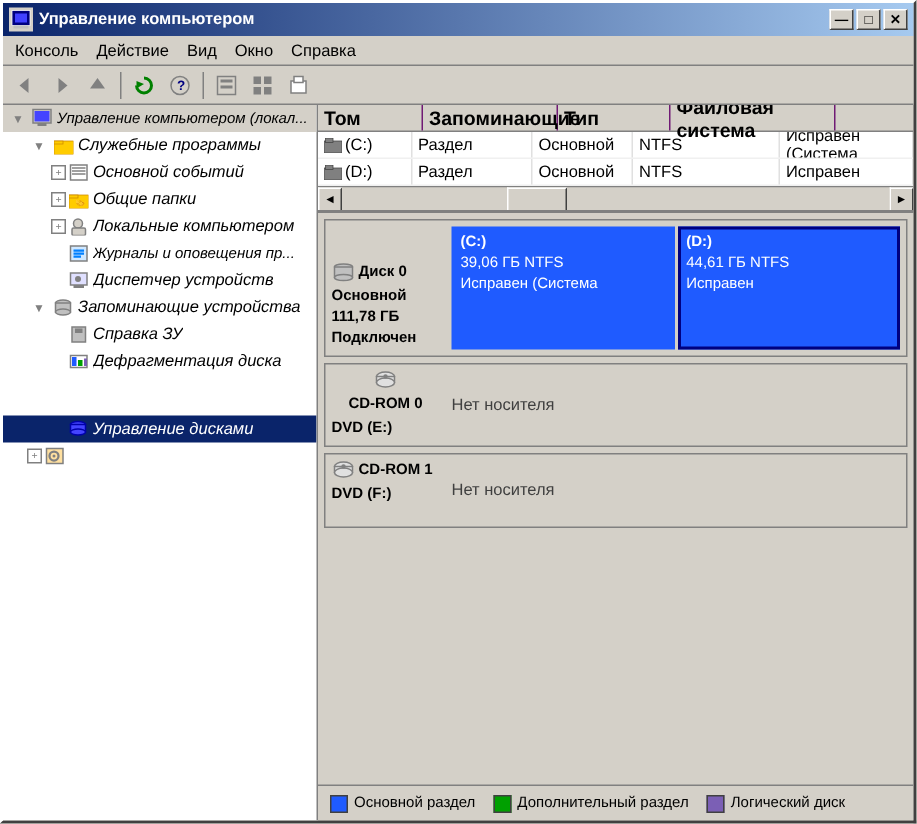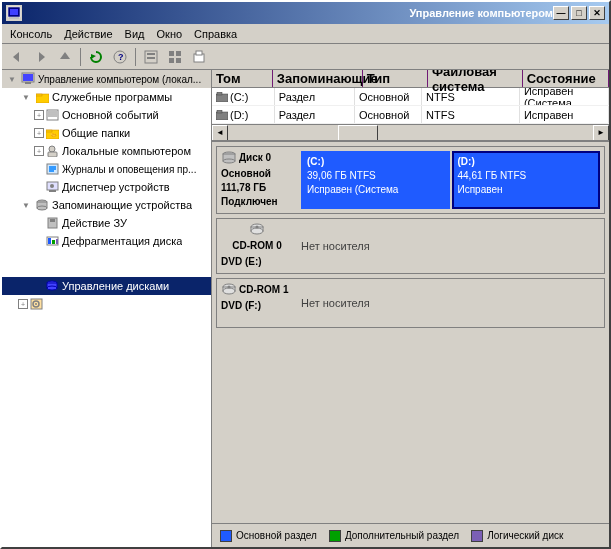--- a/index.html
+++ b/index.html
@@ -20,21 +20,20 @@
     .title-bar {
       background: linear-gradient(to right, #0a246a, #a6caf0);
       height: 22px;
       display: flex;
       align-items: center;
       padding: 0 4px;
       color: white;
       font-weight: bold;
       font-size: 11px;
       flex-shrink: 0;
-      text-align: right;
     }
 
     .title-bar-icon {
       width: 16px;
       height: 16px;
       margin-right: 4px;
       background: #d4d0c8;
       display: flex;
       align-items: center;
       justify-content: center;
@@ -154,20 +153,21 @@
       display: flex;
       align-items: center;
       justify-content: center;
       font-size: 11px;
     }
 
     .tree-label {
       font-size: 11px;
       overflow: hidden;
       text-overflow: ellipsis;
+      font-style: italic;
     }
 
     .tree-indent-1 { padding-left: 16px; }
     .tree-indent-2 { padding-left: 32px; }
 
     .right-panel {
       flex: 1;
       display: flex;
       flex-direction: column;
       overflow: hidden;
@@ -527,21 +527,21 @@
       </div>
 
       <div class="tree-item tree-indent-2">
         <div class="tree-expand" style="width:10px;"></div>
         <div class="tree-icon">
           <svg width="13" height="12" viewBox="0 0 13 12">
               <rect x="2" y="1" width="9" height="10" fill="#c0c0c0" stroke="#808080"></rect>
               <rect x="4" y="2" width="5" height="3" fill="#808080"></rect>
             </svg>
         </div>
-        <span class="tree-label">Действие ЗУ</span>
+        <span class="tree-label">Справка ЗУ</span>
       </div>
 
       <div class="tree-item tree-indent-2">
         <div class="tree-expand" style="width:10px;"></div>
         <div class="tree-icon">
           <svg width="13" height="12" viewBox="0 0 13 12">
               <rect x="1" y="2" width="11" height="8" fill="white" stroke="#808080"></rect>
               <rect x="2" y="3" width="3" height="6" fill="#1f5bff"></rect>
               <rect x="6" y="5" width="3" height="4" fill="#00a000"></rect>
               <rect x="10" y="4" width="2" height="5" fill="#7b5fb5"></rect>
@@ -576,21 +576,20 @@
 
     <div class="right-panel">
 
       <div class="top-table">
 
         <div class="table-header">
           <div class="th" style="width:70px;">Том</div>
           <div class="th" style="width:90px;">Запоминающие</div>
           <div class="th" style="width:75px;">Тип</div>
           <div class="th" style="width:110px;">Файловая система</div>
-          <div class="th" style="width:100px;">Состояние</div>
         </div>
 
         <div class="table-scroll-area" style="max-height:60px;">
           <div class="table-row" style="background:white;">
             <div class="td" style="width:70px;">
               <svg width="12" height="10" viewBox="0 0 12 10" style="margin-right:2px;">
                   <rect x="0" y="2" width="12" height="8" fill="#808080" stroke="#404040" stroke-width="0.5"></rect>
                   <rect x="1" y="0" width="5" height="3" fill="#808080" stroke="#404040" stroke-width="0.5"></rect>
                 </svg>
               <span>(C:)</span>
@@ -621,21 +620,21 @@
             <div class="scroll-thumb"></div>
           </div>
           <div class="scroll-arrow">►</div>
         </div>
       </div>
 
       <div class="bottom-disk-panel">
 
         <div class="disk-item">
           <div class="disk-info">
-            <div style="display:flex; align-items:flex-start; gap:2px; margin-bottom:2px;">
+            <div style="display:flex; align-items:flex-start; gap:2px; margin-bottom:2px;margin-top:24px;">
               <svg width="16" height="14" viewBox="0 0 16 14">
                   <ellipse cx="8" cy="3" rx="6" ry="2" fill="#c0c0c0" stroke="#808080"></ellipse>
                   <rect x="2" y="3" width="12" height="7" fill="#c0c0c0" stroke="#808080"></rect>
                   <ellipse cx="8" cy="10" rx="6" ry="2" fill="#c0c0c0" stroke="#808080"></ellipse>
                 </svg>
               <strong>Диск 0</strong>
             </div>
             <div>Основной</div>
             <div>111,78 ГБ</div>
             <div>Подключен</div>

